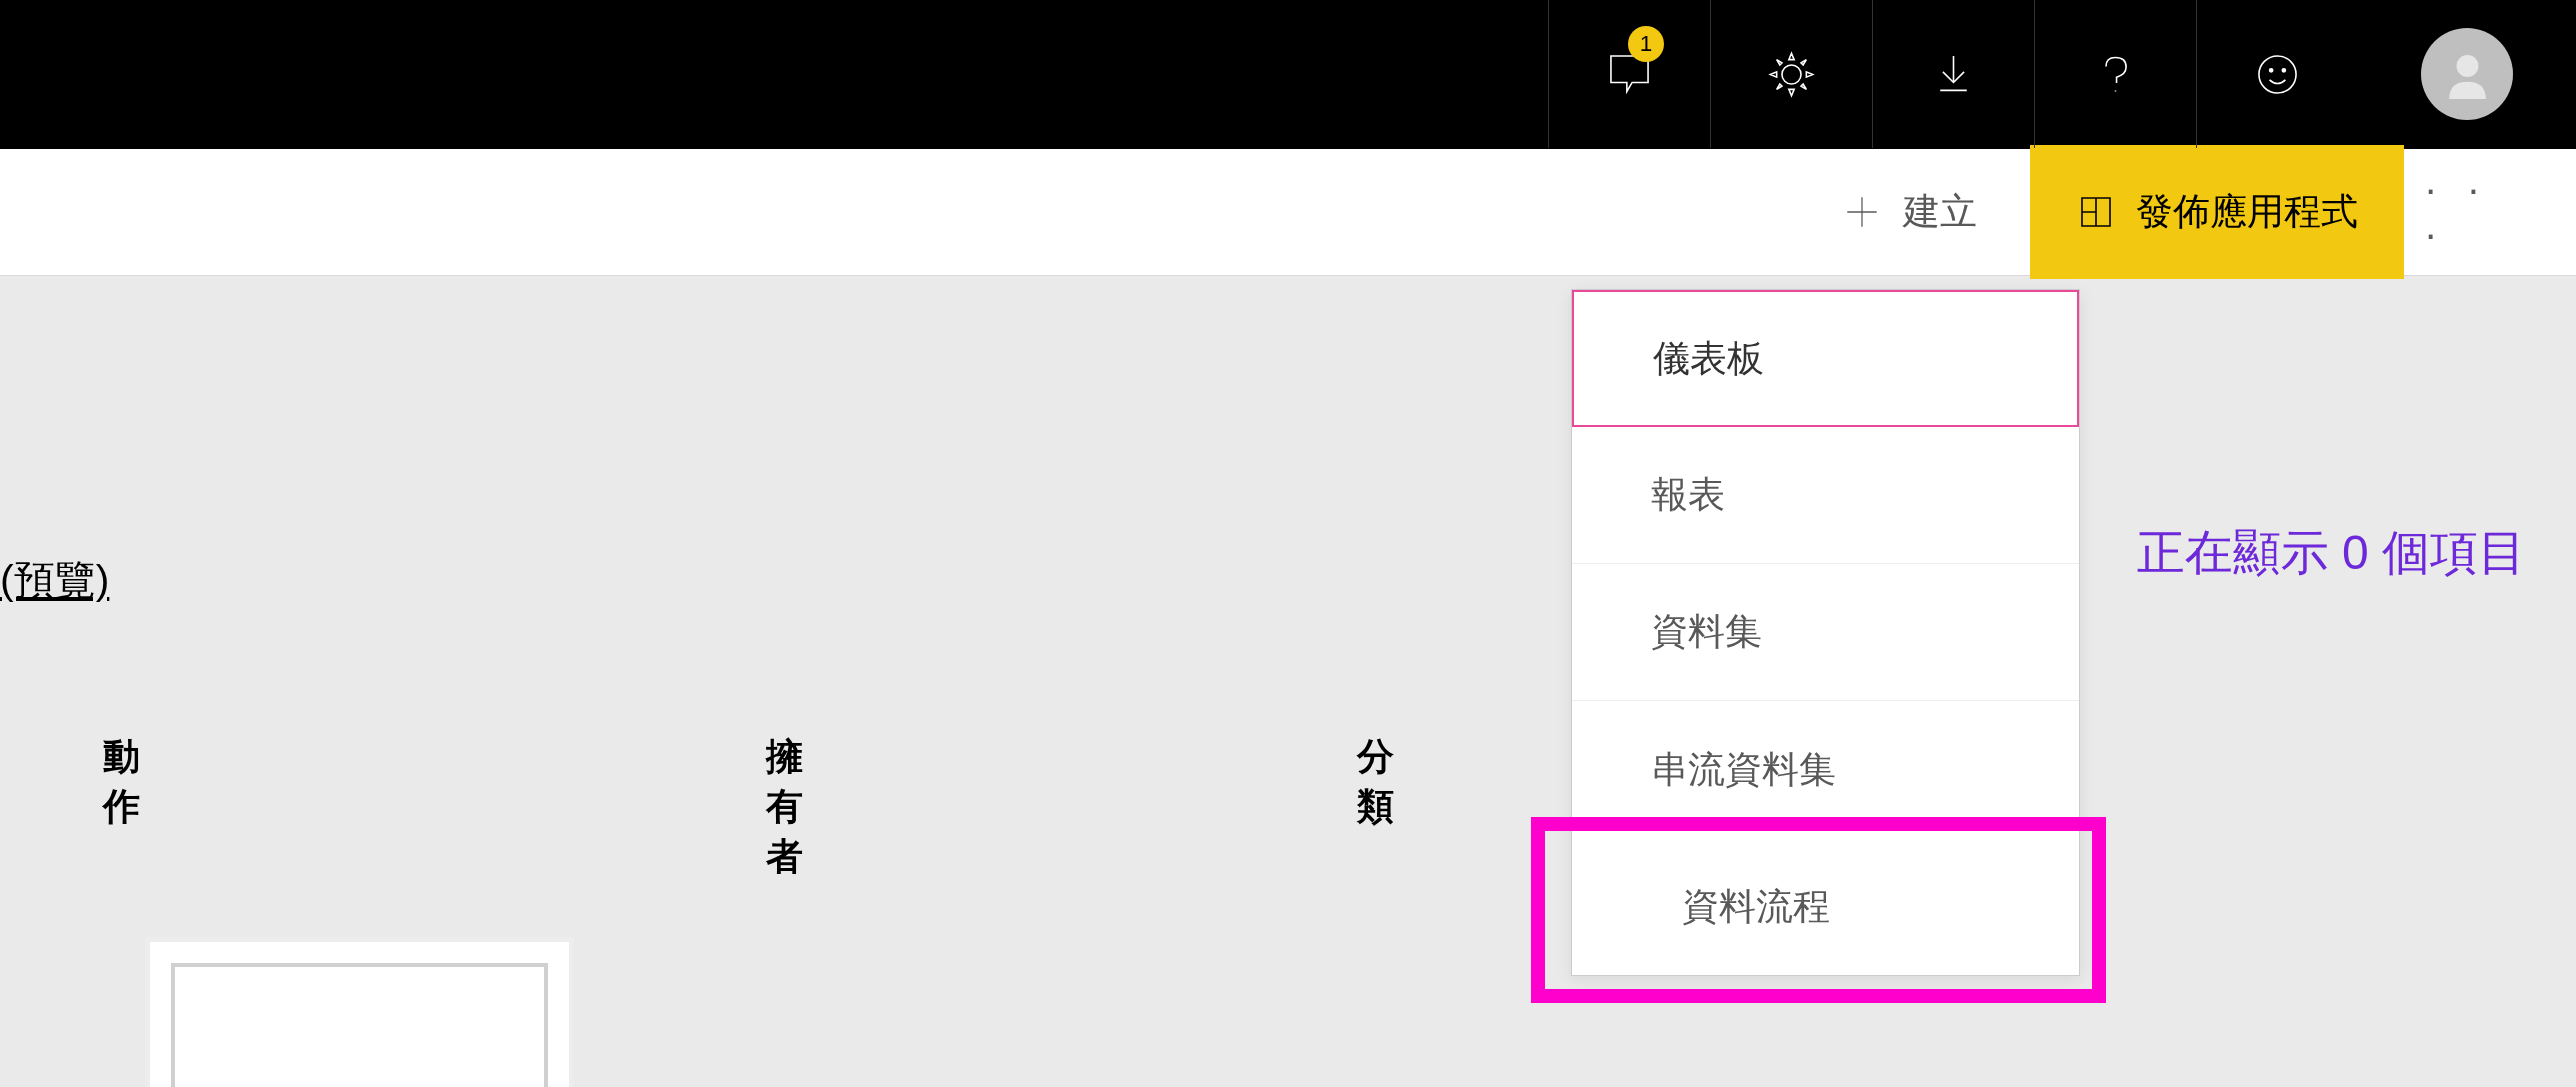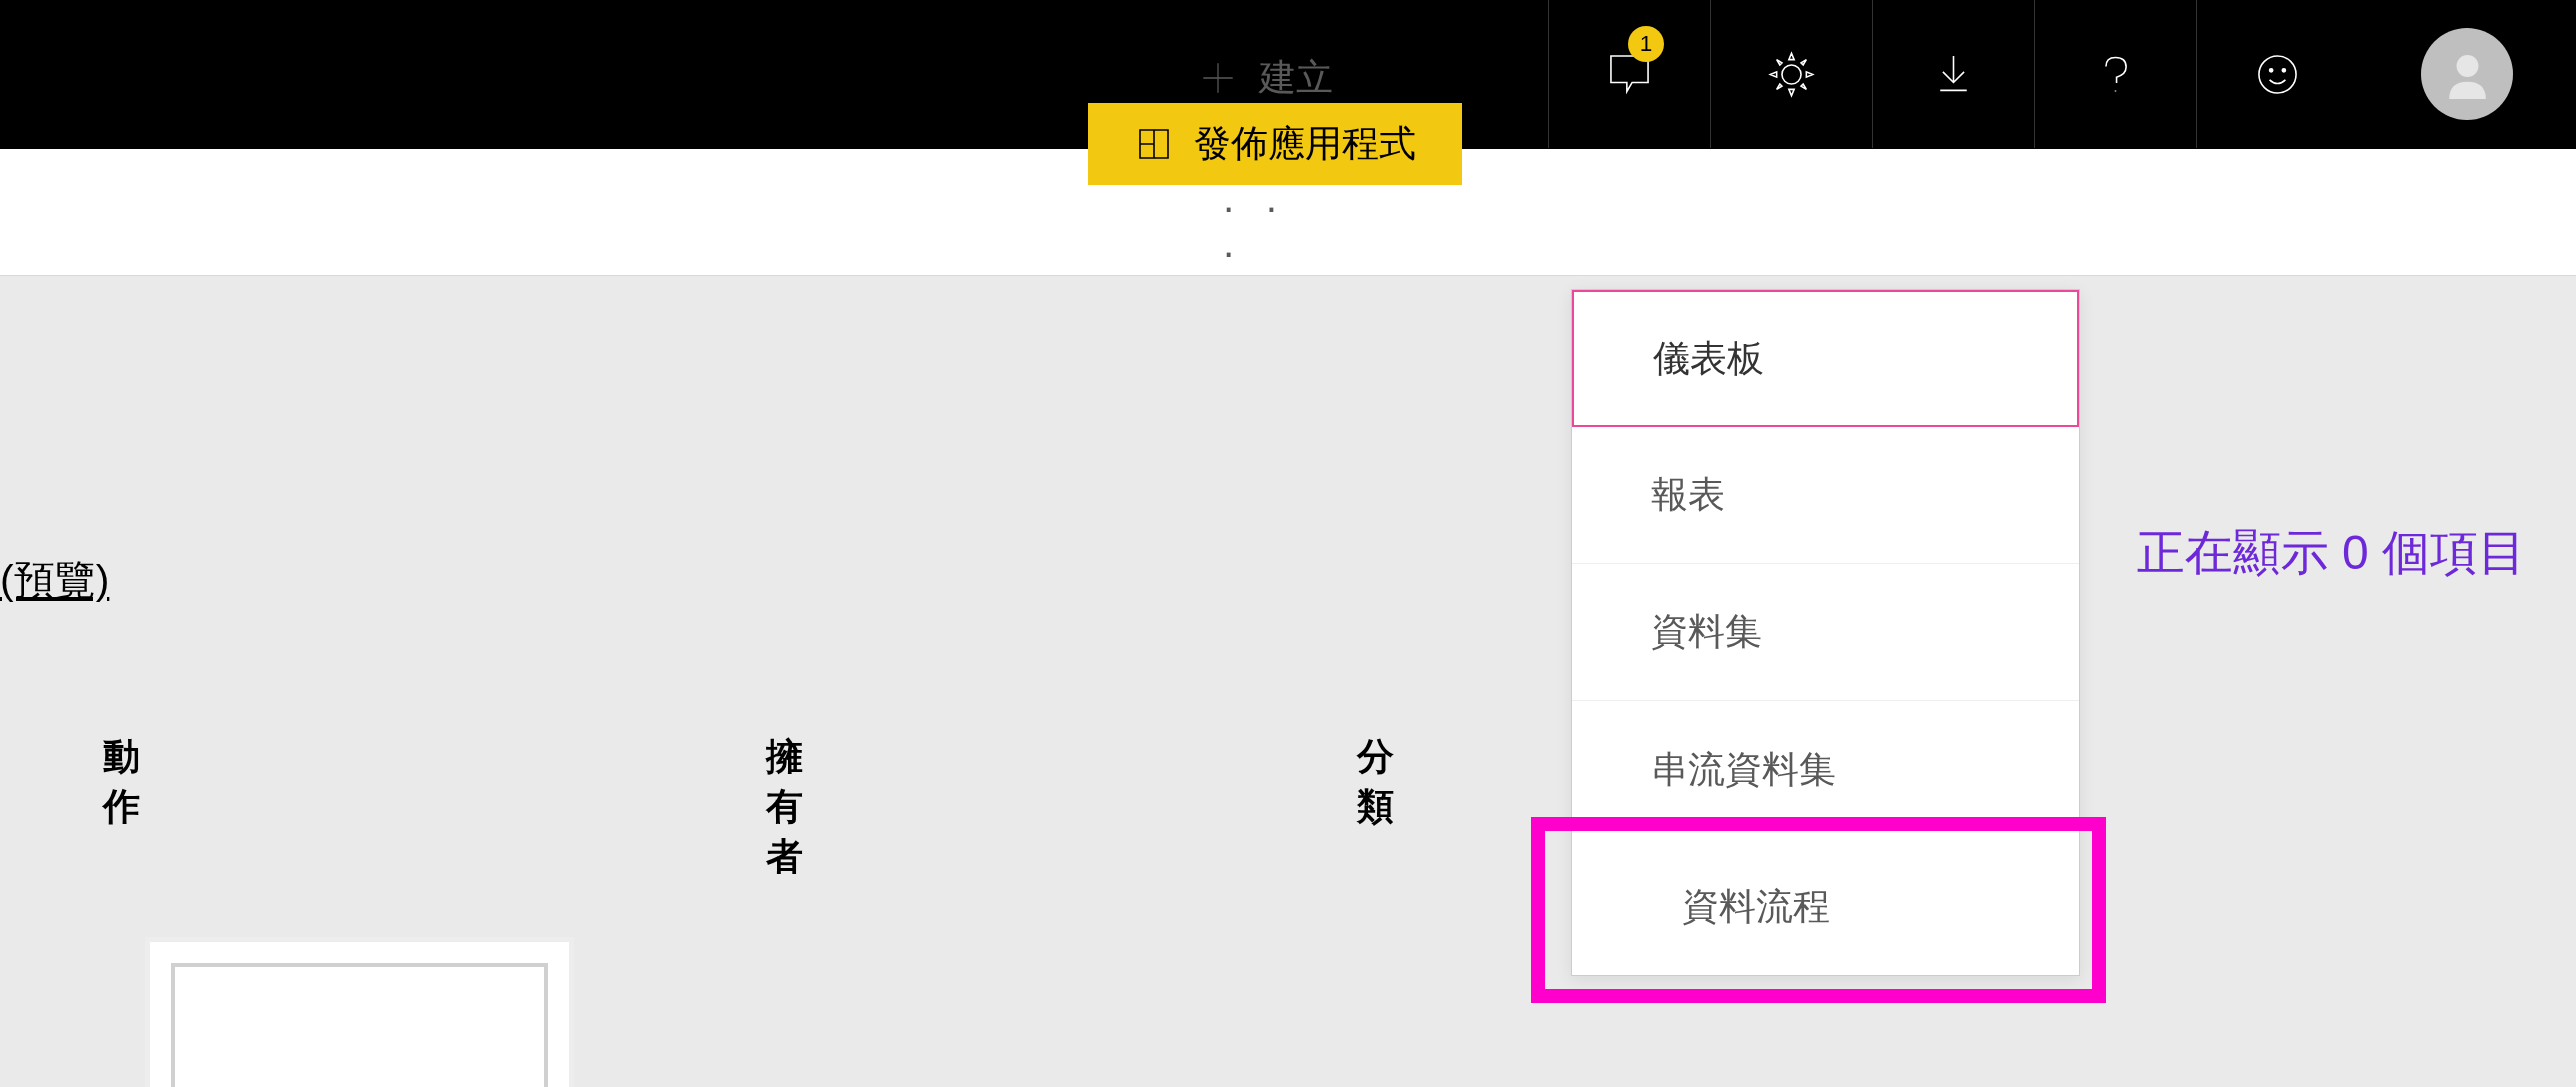--- a/index.html
+++ b/index.html
@@ -49,39 +49,38 @@
   
   .toolbar {
     height: 127px;
     background: #fff;
     display: flex;
     align-items: center;
     justify-content: flex-end;
     padding-right: 46px;
     border-bottom: 0.7px solid #d9d9d9;
     gap: 0;
-    flex-direction: column;
   }
   .toolbar-btn {
     display: flex;
     align-items: center;
     gap: 20px;
     font-size: 37px;
     color: #333;
     padding: 0 33px;
     height: 86px;
   }
   .toolbar-btn.create { color: #595959; }
   .toolbar-btn.create svg { width: 42px; height: 42px; stroke: #595959; stroke-width: 3; fill: none; }
   .toolbar-btn.publish {
     background: #f2c811;
     color: #000;
     padding: 16px 46px;
     margin-left: 20px;
-    height: 112px;
+    height: 134px;
   }
   .toolbar-btn.publish svg { width: 40px; height: 40px; stroke: #000; stroke-width: 4; fill: none; }
   .toolbar-more {
     display: flex;
     align-items: center;
     justify-content: center;
     width: 106px;
     height: 106px;
     margin-left: 20px;
   }

